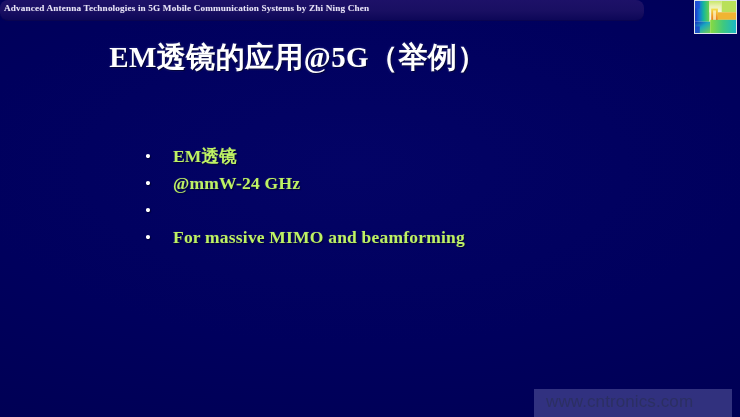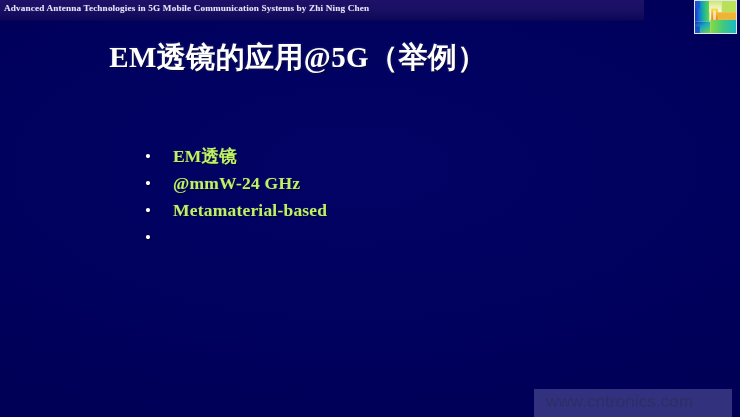--- a/index.html
+++ b/index.html
@@ -35,20 +35,21 @@
   .header-band {
     position: absolute;
     left: 0;
     top: 0;
     width: 644px;
     height: 21px;
     background: linear-gradient(180deg, #1d1168 0%, #190f62 55%, #0d0758 100%);
     border-bottom: 1px solid #0a0450;
     box-sizing: border-box;
     z-index: 3;
+    border-radius: 8px;
   }
   .header-title {
     position: absolute;
     left: 4px;
     top: 3px;
     font-size: 9.2px;
     font-weight: bold;
     letter-spacing: 0.15px;
     color: #e6e2f7;
     white-space: nowrap;
@@ -208,24 +209,24 @@
     <li class="bullet-item">
       <span class="bullet-marker">•</span>
       <span class="bullet-text">EM透镜</span>
     </li>
     <li class="bullet-item">
       <span class="bullet-marker">•</span>
       <span class="bullet-text">@mmW-24 GHz</span>
     </li>
     <li class="bullet-item">
       <span class="bullet-marker">•</span>
-      <span class="bullet-text">Metamaterial-based</span>
-    </li>
-    <li class="bullet-item">
-      <span class="bullet-marker">•</span>
+    </li>
+    <li class="bullet-item">
+      <span class="bullet-marker">•</span>
+      <span class="bullet-text">For massive MIMO and beamforming</span>
     </li>
   </ul>
 
   <div class="watermark-band">
     <div class="watermark-text">www.cntronics.com</div>
   </div>
 
 </div>
 
 </body></html>

